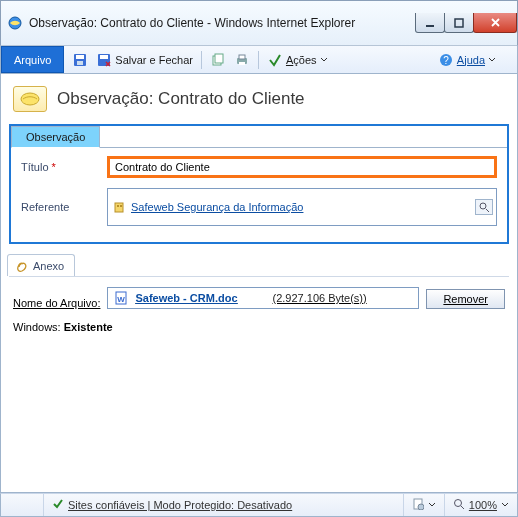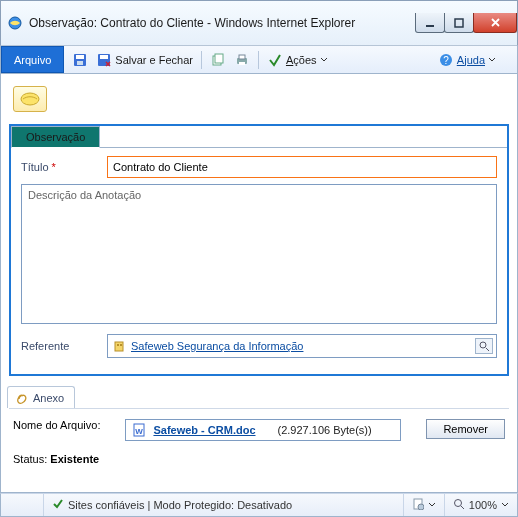--- a/index.html
+++ b/index.html
@@ -25,46 +25,46 @@
   .u-letter { text-decoration:underline; }
 
   
   .content { flex:1; border:1px solid #9fb4cc; border-top:none; padding:6px 8px 4px 8px; display:flex; flex-direction:column; overflow:hidden; }
   .header-row { display:flex; align-items:center; gap:10px; padding:6px 4px 12px 4px; }
   .header-icon { width:34px; height:26px; border:1px solid #d6b24a; border-radius:3px; background:linear-gradient(to bottom,#fffde4,#fdecb0); display:flex; align-items:center; justify-content:center; }
   .header-title { font-size:17px; color:#3a3a3a; }
 
   .blue-frame { border:2px solid #1f78d6; padding:0; }
   .tabstrip { display:flex; border-bottom:1px solid #9fb4cc; }
-  .tab { background:#0f766e; border:1px solid #9fb4cc; border-bottom:1px solid #fff; margin-bottom:-1px; padding:4px 14px; font-size:11px; color:#1a1a1a; }
+  .tab { background:#7dd3fc; border:1px solid #9fb4cc; border-bottom:1px solid #fff; margin-bottom:-1px; padding:4px 14px; font-size:11px; color:#1a1a1a; }
   .form-body { padding:8px 10px 10px 10px; }
   .row { display:flex; align-items:center; margin-bottom:6px; gap:8px; }
   .lbl { width:78px; font-size:11px; color:#3a4a6a; }
   .req { color:#c00; }
-  .txt { flex:1; border:1px solid #f97316; padding:3px 5px; font-size:11px; height:22px; }
+  .txt { flex:1; border:3px solid #f97316; padding:3px 5px; font-size:11px; height:22px; }
   .desc-box { border:1px solid #7e9cc2; height:140px; padding:4px 6px; font-size:11px; color:#666; }
-  .ref-box { flex:1; border:1px solid #7e9cc2; height:24px; display:flex; align-items:center; padding:0 3px; gap:4px; }
+  .ref-box { flex:1; border:1px solid #7e9cc2; height:38px; display:flex; align-items:center; padding:0 3px; gap:4px; }
   .ref-link { color:#0b4da2; text-decoration:underline; font-size:11px; flex:1; }
   .lookup-btn { width:18px; height:16px; border:1px solid #9fb4cc; background:#eef3fa; display:flex; align-items:center; justify-content:center; }
 
   .anexo-tab { margin-top:10px; margin-left:-2px; }
   .anexo-tab .tab2 { display:inline-flex; align-items:center; gap:3px; border:1px solid #b8c7da; border-bottom:none; background:#fff; padding:3px 10px 2px 6px; font-size:11px; color:#3a4a6a; border-radius:3px 3px 0 0;justify-content:space-between; }
 
-  .file-row { border-top:1px solid #cfd9e7; padding:10px 4px 6px 4px; display:flex; align-items:flex-start; gap:25px; font-size:11px; }
+  .file-row { border-top:1px solid #cfd9e7; padding:10px 4px 6px 4px; display:flex; align-items:flex-end; gap:7px; font-size:11px;text-decoration:underline; }
   .file-box { flex:1; border:1px solid #7e9cc2; height:22px; display:flex; align-items:center; padding:0 5px; gap:6px; }
   .file-link { color:#0b4da2; text-decoration:underline; font-weight:bold; }
-  .file-size { color:#222; margin-left:16px; }
+  .file-size { color:#222; margin-left:29px; }
   .rm-btn { border:1px solid #7f94b0; background:linear-gradient(to bottom,#fefefe,#e0e7f2); padding:3px 16px; font-size:11px; }
 
   .status { font-size:11px; padding:6px 4px 4px 4px; }
   .status b { font-weight:bold; }
 
   
   .statusbar { height:24px; border:1px solid #9fb4cc; border-top:1px solid #c9d6e8; background:linear-gradient(to bottom,#f6f9fd,#e7eef9); display:flex; align-items:center; font-size:11px; color:#333; }
-  .statusbar .cell { padding:0 8px; display:flex; align-items:center; gap:4px; height:100%; border-left:1px solid #c9d6e8; }
+  .statusbar .cell { padding:0 8px; display:flex; align-items:center; gap:4px; height:100%; border-left:1px solid #c9d6e8;text-decoration:underline; }
   .statusbar .cell:first-child { border-left:none; width:42px; }
   .statusbar .spacer { flex:1; }
   .dd { width:8px; height:8px; }
 </style>
 </head>
 <body>
 
 <div class="titlebar">
   <span class="ie-icon">
     <svg width="16" height="16" viewBox="0 0 16 16">
@@ -160,32 +160,32 @@
 </div>
 
 <div class="content">
   <div class="header-row">
     <div class="header-icon">
       <svg width="22" height="16">
           <ellipse cx="11" cy="8" rx="9" ry="6" fill="#fce36a" stroke="#caa92f"></ellipse>
           <path d="M4 8c4-3 10-3 14 0" stroke="#caa92f" fill="none"></path>
         </svg>
     </div>
+    <div class="header-title">Observação: Contrato do Cliente</div>
   </div>
 
   <div class="blue-frame">
     <div class="tabstrip">
       <div class="tab">Observação</div>
     </div>
     <div class="form-body">
       <div class="row">
         <div class="lbl"><span>Título</span> <span class="req">*</span></div>
         <input class="txt" value="Contrato do Cliente" style="">
       </div>
-      <div class="desc-box">Descrição da Anotação</div>
       <div class="row" style="margin-top:10px;">
         <div class="lbl">Referente</div>
         <div class="ref-box">
           <span class="tb-icon">
               <svg width="14" height="14">
                 <rect x="3" y="3" width="8" height="9" fill="#f4d56a" stroke="#b8902a"></rect>
                 <rect x="5" y="5" width="2" height="2" fill="#b8902a"></rect>
                 <rect x="8" y="5" width="2" height="2" fill="#b8902a"></rect>
               </svg>
             </span>
@@ -221,21 +221,21 @@
             <text x="7" y="11" text-anchor="middle" font-size="8" fill="#3a6bd0" font-weight="bold">W</text>
           </svg>
         </span>
       <a class="file-link">Safeweb - CRM.doc</a>
       <span class="file-size">(2.927.106 Byte(s))</span>
     </div>
     <button class="rm-btn">Remover</button>
   </div>
 
   <div class="status">
-    <span>Status:</span> <b>Existente</b>
+    <span>Windows:</span> <b>Existente</b>
   </div>
 </div>
 
 <div class="statusbar">
   <div class="cell"></div>
   <div class="cell">
     <span><svg width="12" height="12">
           <path d="M2 6l3 3 5-7" fill="none" stroke="#2a8a2a" stroke-width="2"></path>
         </svg></span>
     <span>Sites confiáveis | Modo Protegido: Desativado</span>

